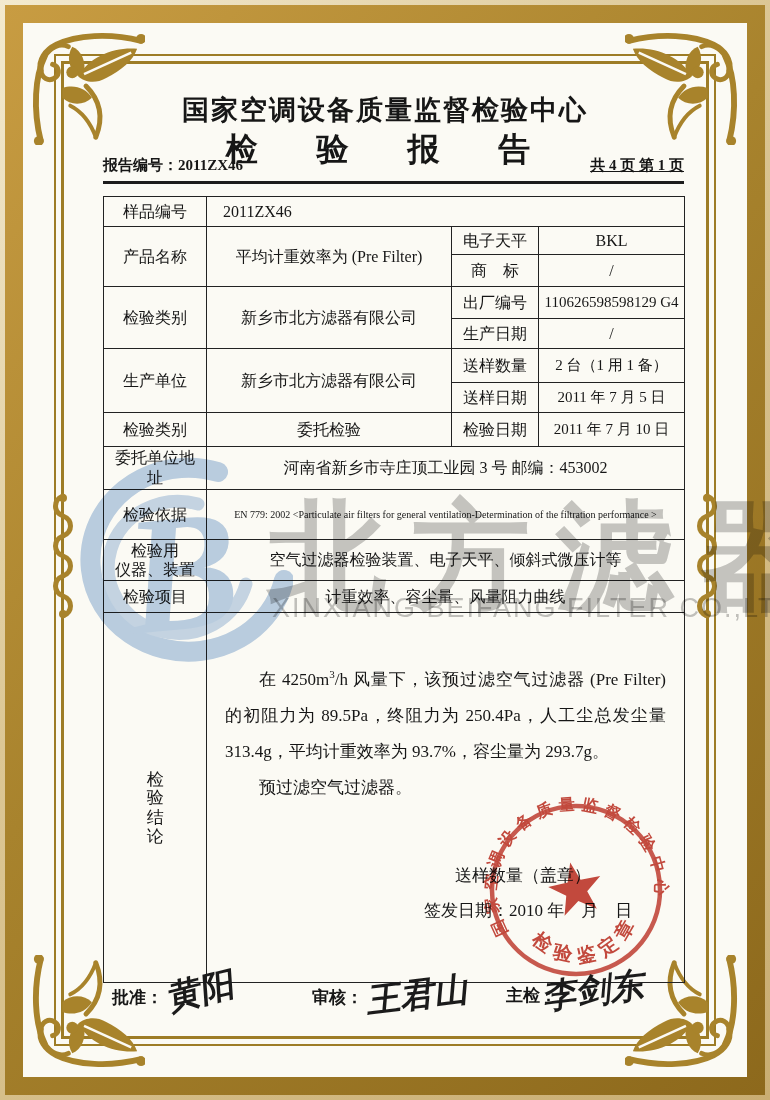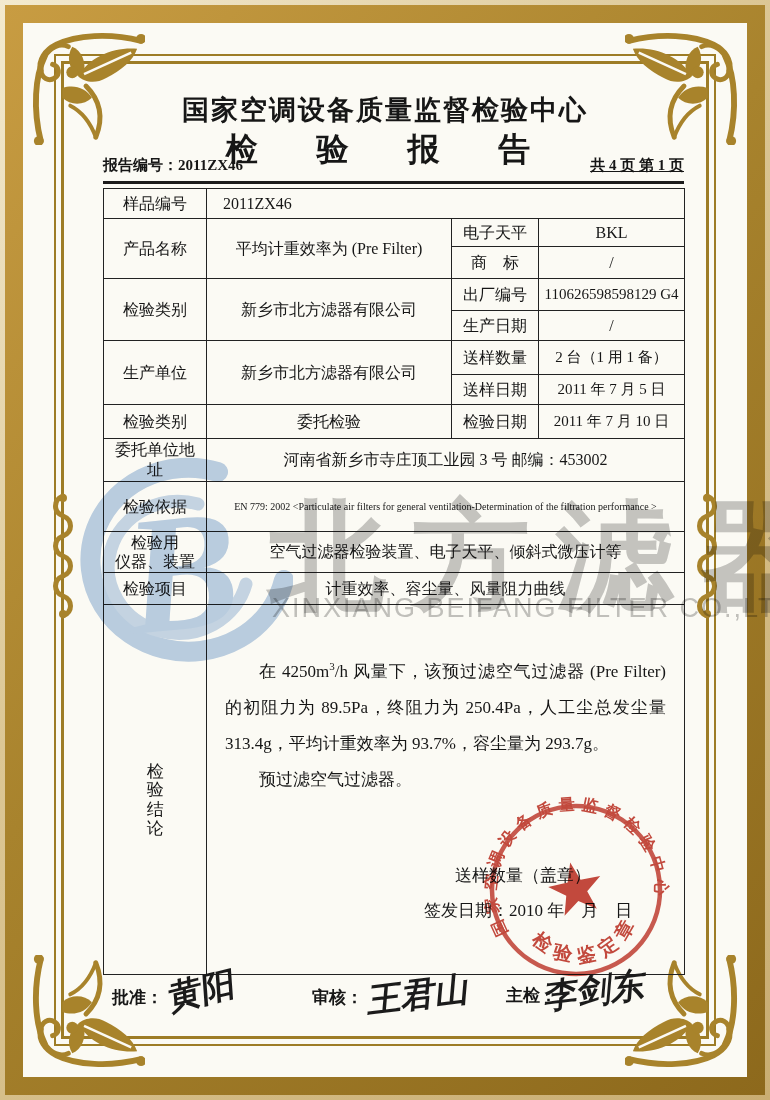--- a/index.html
+++ b/index.html
@@ -22,21 +22,21 @@
   .sideorn.r{right:48px;transform:scaleX(-1);}
 
   .org-title{position:absolute;left:0;top:92px;width:100%;text-align:center;
     font-family:"Liberation Sans",sans-serif;font-weight:bold;font-size:27px;letter-spacing:2px;}
   .report-title{position:absolute;left:0;top:128px;width:100%;text-align:center;
     font-family:"Liberation Sans",sans-serif;font-weight:bold;font-size:32px;letter-spacing:14px;word-spacing:22px;}
   .meta{position:absolute;left:103px;top:156px;width:581px;font-size:15px;font-weight:600;}
   .meta .pages{position:absolute;right:0;top:0;text-decoration:underline;}
   .meta-rule{position:absolute;left:103px;top:181px;width:581px;height:2.5px;background:#1c1c1c;}
 
-  table.rep{position:absolute;left:103px;top:188px;width:581px;border-collapse:collapse;table-layout:fixed;padding-left:25px;}
+  table.rep{position:absolute;left:103px;top:196px;width:581px;border-collapse:collapse;table-layout:fixed;padding-left:25px;}
   table.rep td{border:1.6px solid #222;text-align:center;vertical-align:middle;
     font-size:16px;padding:1px 4px;line-height:1.25;}
   table.rep td.lab{font-size:16px;}
   table.rep td.leftal{text-align:left;padding-left:16px;}
   table.rep td.fs15{font-size:15px;}
   table.rep td.basis{font-size:10px;line-height:1.5;padding:3px 10px;}
   .lab2{display:block;line-height:1.2;}
   .concl-cell{vertical-align:middle;}
   .vlabel{writing-mode:vertical-rl;text-orientation:upright;letter-spacing:19px;
     font-size:17px;margin:0 auto;display:inline-block;}

